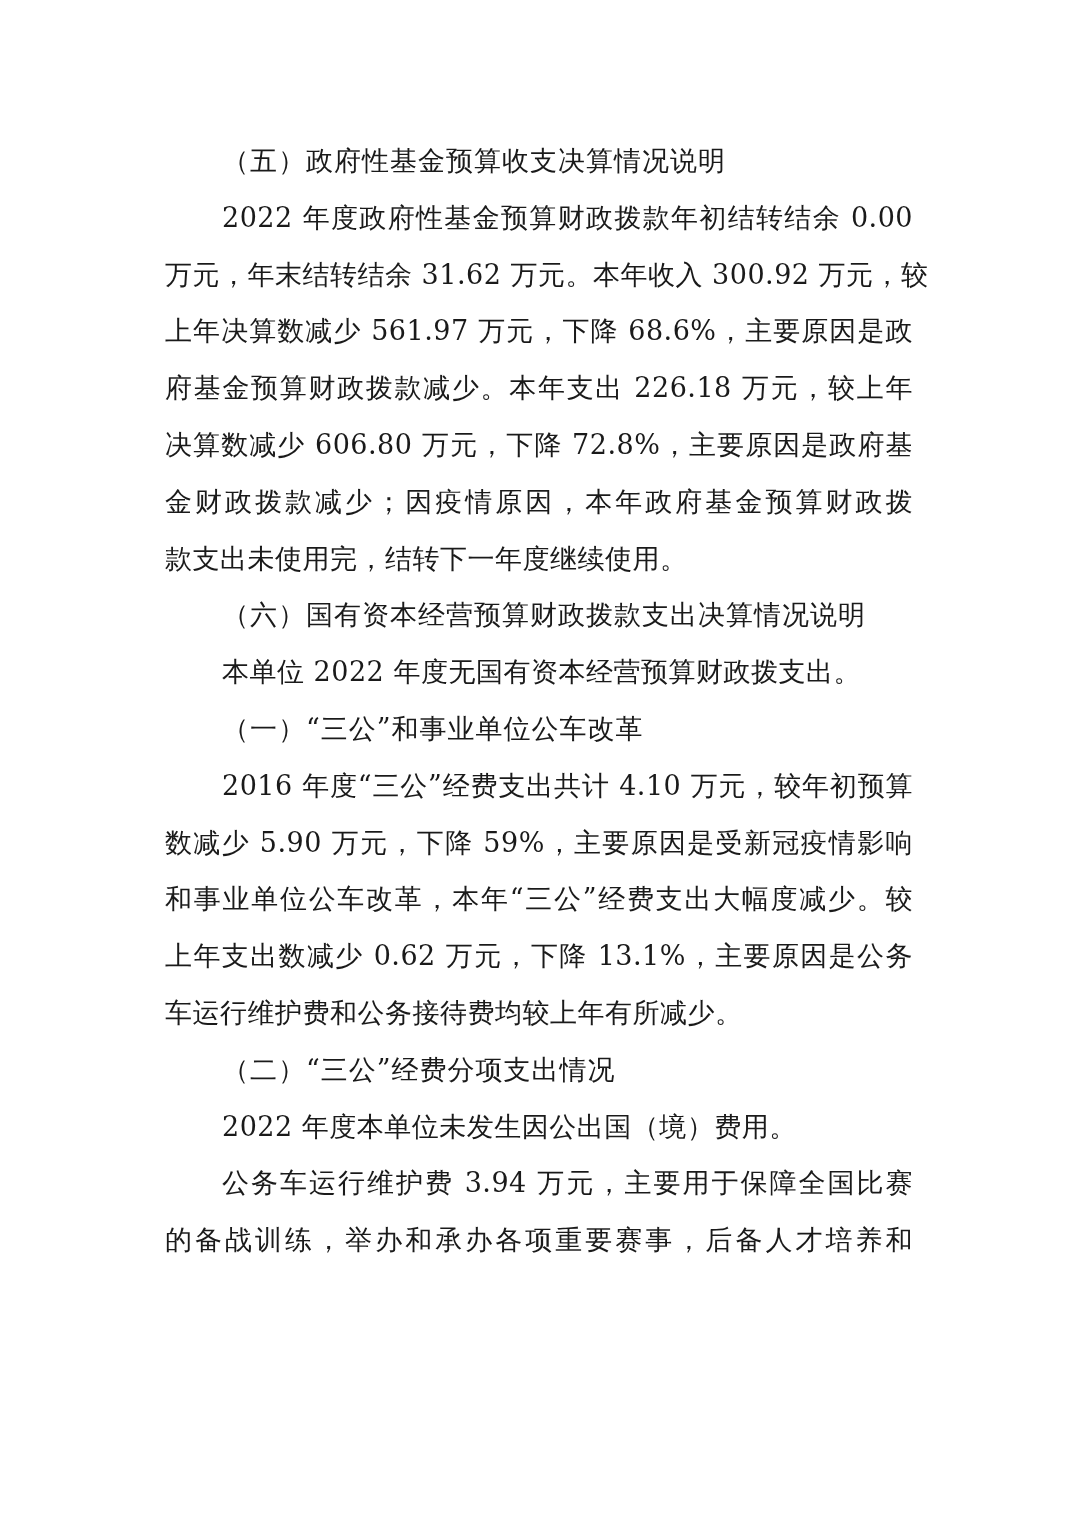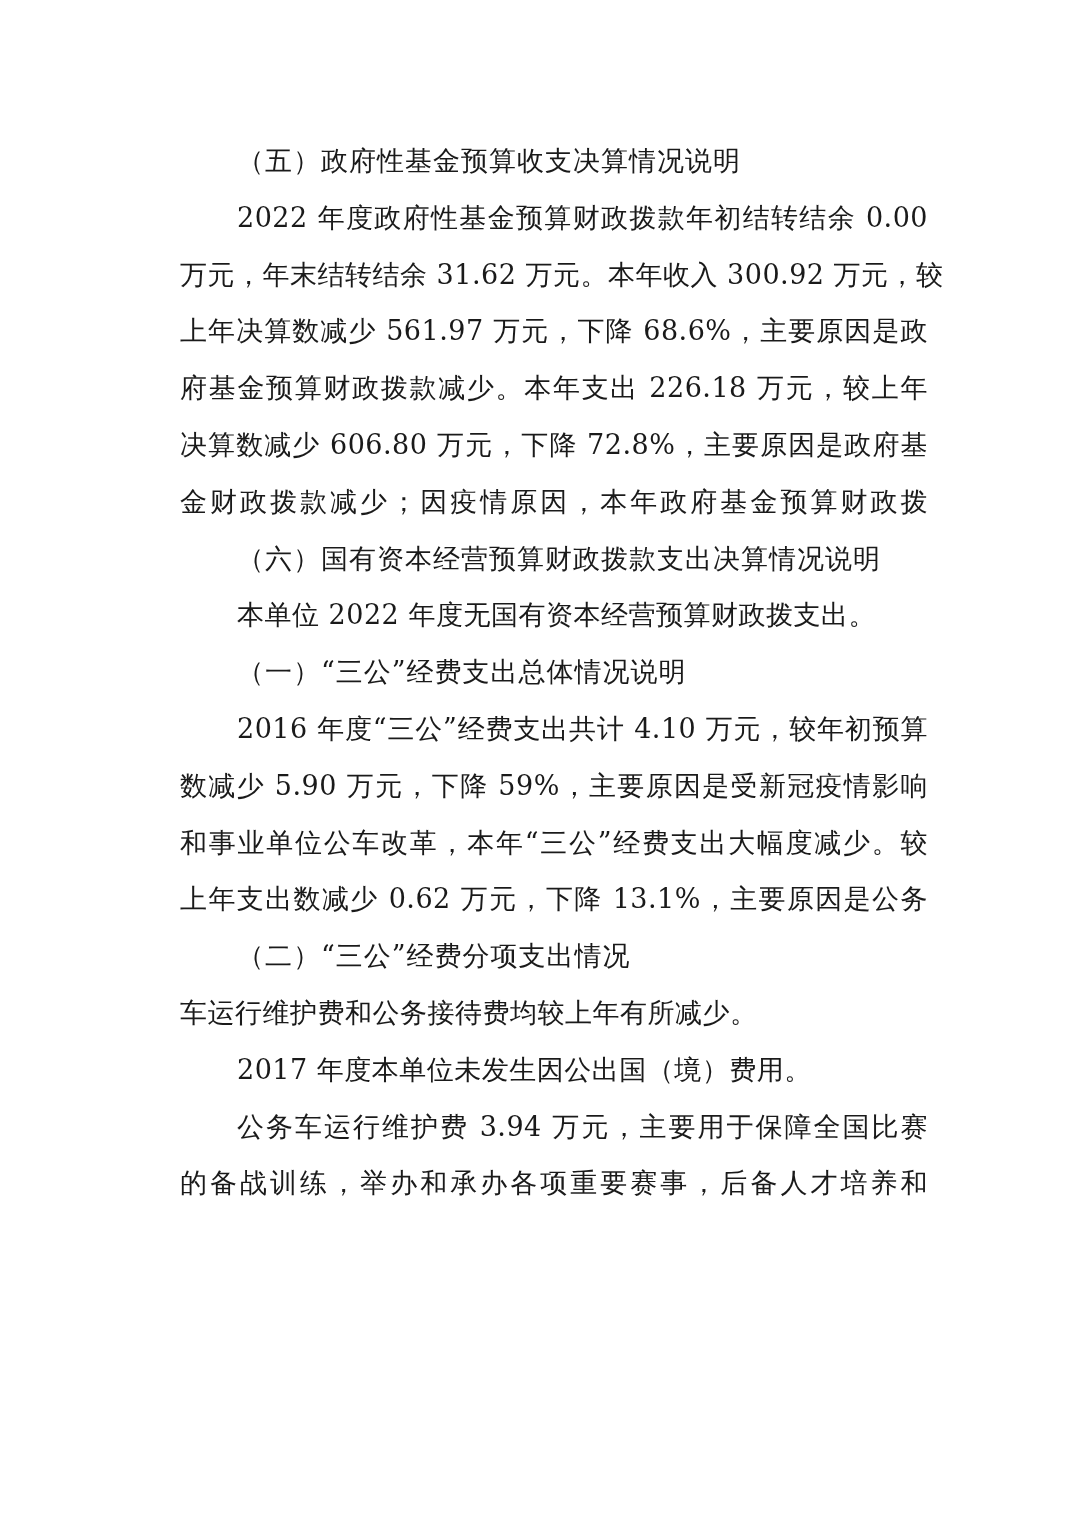--- a/index.html
+++ b/index.html
@@ -10,21 +10,21 @@
     body {
       width: 1075px;
       height: 1520px;
       position: relative;
       overflow: hidden;
       font-family: "DejaVu Serif", "Liberation Serif", serif;
       color: #1a1a1a;
     }
     .page {
       position: absolute;
-      left: 180px;
+      left: 165px;
       top: 133px;
       width: 748px;
     }
     .line {
       height: 56.8px;
       line-height: 56.8px;
       font-size: 27px;
       white-space: nowrap;
       text-align: justify;
       text-align-last: justify;
@@ -54,30 +54,31 @@
 
 <div class="page">
 
   <div class="line heading">（五）政府性基金预算收支决算情况说明</div>
   <div class="line indent">2022 年度政府性基金预算财政拨款年初结转结余 0.00</div>
   <div class="line">万元，年末结转结余 31.62 万元。本年收入 300.92 万元，较</div>
   <div class="line">上年决算数减少 561.97 万元，下降 68.6%，主要原因是政</div>
   <div class="line">府基金预算财政拨款减少。本年支出 226.18 万元，较上年</div>
   <div class="line">决算数减少 606.80 万元，下降 72.8%，主要原因是政府基</div>
   <div class="line">金财政拨款减少；因疫情原因，本年政府基金预算财政拨</div>
+  <div class="line last">款支出未使用完，结转下一年度继续使用。</div>
 
   <div class="line heading">（六）国有资本经营预算财政拨款支出决算情况说明</div>
   <div class="line indent last">本单位 2022 年度无国有资本经营预算财政拨支出。</div>
 
 
-  <div class="line heading">（一）“三公”经费支出总体情况说明</div>
+  <div class="line heading">（一）“三公”和事业单位公车改革</div>
   <div class="line indent">2016 年度“三公”经费支出共计 4.10 万元，较年初预算</div>
   <div class="line">数减少 5.90 万元，下降 59%，主要原因是受新冠疫情影响</div>
   <div class="line">和事业单位公车改革，本年“三公”经费支出大幅度减少。较</div>
   <div class="line">上年支出数减少 0.62 万元，下降 13.1%，主要原因是公务</div>
+  <div class="line last">车运行维护费和公务接待费均较上年有所减少。</div>
+
   <div class="line heading">（二）“三公”经费分项支出情况</div>
-
-  <div class="line last">车运行维护费和公务接待费均较上年有所减少。</div>
-  <div class="line indent last">2017 年度本单位未发生因公出国（境）费用。</div>
+  <div class="line indent last">2022 年度本单位未发生因公出国（境）费用。</div>
   <div class="line indent">公务车运行维护费 3.94 万元，主要用于保障全国比赛</div>
   <div class="line">的备战训练，举办和承办各项重要赛事，后备人才培养和</div>
 
 </div>
 
 </body></html>

